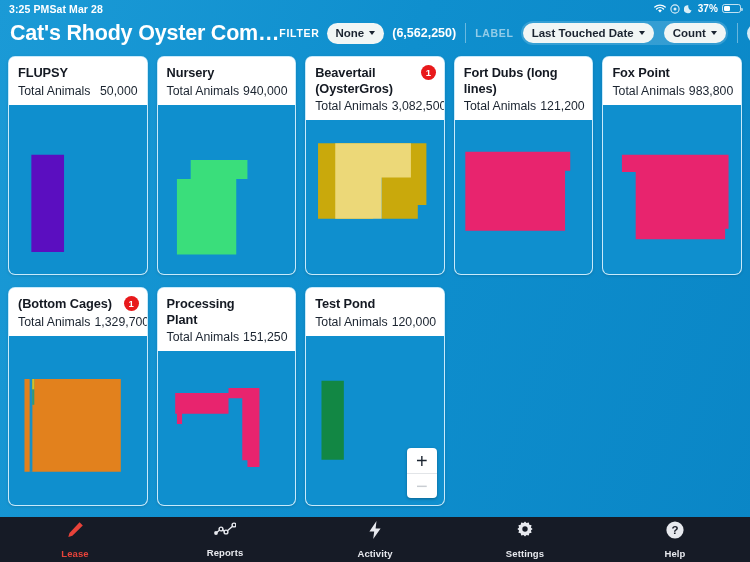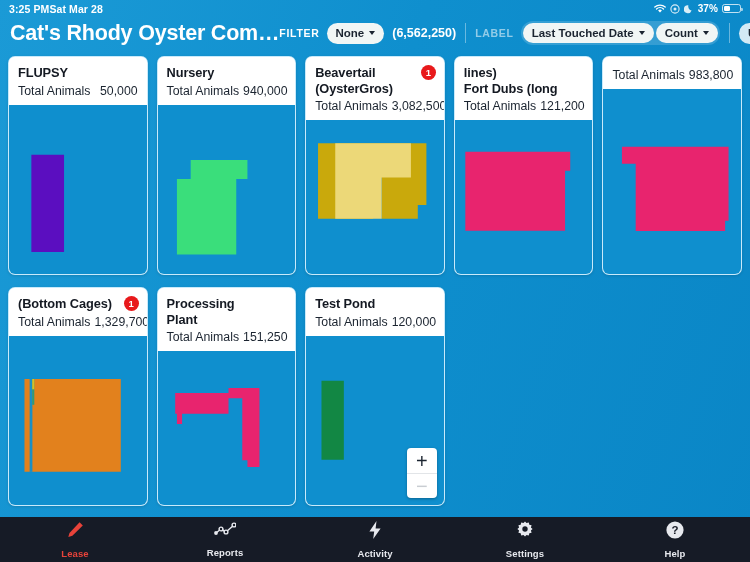--- a/index.html
+++ b/index.html
@@ -69,21 +69,21 @@
   }
   .count-txt {
     font-size: 12.5px; font-weight: bold; color: #ffffff; margin-left: 8px;
     white-space: nowrap;
   }
   .vsep {
     width: 1px; height: 20px; background: rgba(255,255,255,.38); margin: 0 9px;
   }
   .label-group {
     display: flex; align-items: flex-end; background: rgba(255,255,255,.17);
-    border-radius: 12px; padding: 2px; gap: 2px;
+    border-radius: 12px; padding: 2px; gap: 10px;
   }
   .label-group .pill { height: 20px; }
 
   
   .grid {
     position: absolute; top: 56px; left: 8px; width: 734px; height: 450px;
     display: grid; grid-template-columns: repeat(5, 1fr);
     grid-template-rows: 1fr 1fr; gap: 12px 9px;
   }
   .card {
@@ -259,39 +259,40 @@
          <path d="M34,20 L122,20 L122,60 L88,60 L88,108 L34,108 Z" fill="#ecd878"></path>
 
        </svg>
 
      </div>
       </div>
       <div class="card">
         <div class="card-head">
 
        <div class="card-title">
+            <div>Fort Dubs (long</div>
             <div>lines)</div>
-            <div>Fort Dubs (long</div>
           </div>
        <div class="card-stat">
          <span class="stat-label">Total Animals</span>
          <span class="stat-value">121,200</span>
        </div>
      </div>
      <div class="card-map">
        <svg viewBox="0 0 160 165" preserveAspectRatio="xMidYMid meet">
          <path d="M12,30 L134,30 L134,52 L128,52 L128,122 L12,122 Z" fill="#e8246e"></path>
 
        </svg>
 
      </div>
       </div>
       <div class="card">
         <div class="card-head">
 
+       <div class="card-title"><span>Fox Point</span></div>
        <div class="card-stat">
          <span class="stat-label">Total Animals</span>
          <span class="stat-value">983,800</span>
        </div>
      </div>
      <div class="card-map">
        <svg viewBox="0 0 160 165" preserveAspectRatio="xMidYMid meet">
          <path d="M22,42 L146,42 L146,128 L142,128 L142,140 L38,140 L38,62 L22,62 Z" fill="#e8246e"></path>
 
        </svg>

